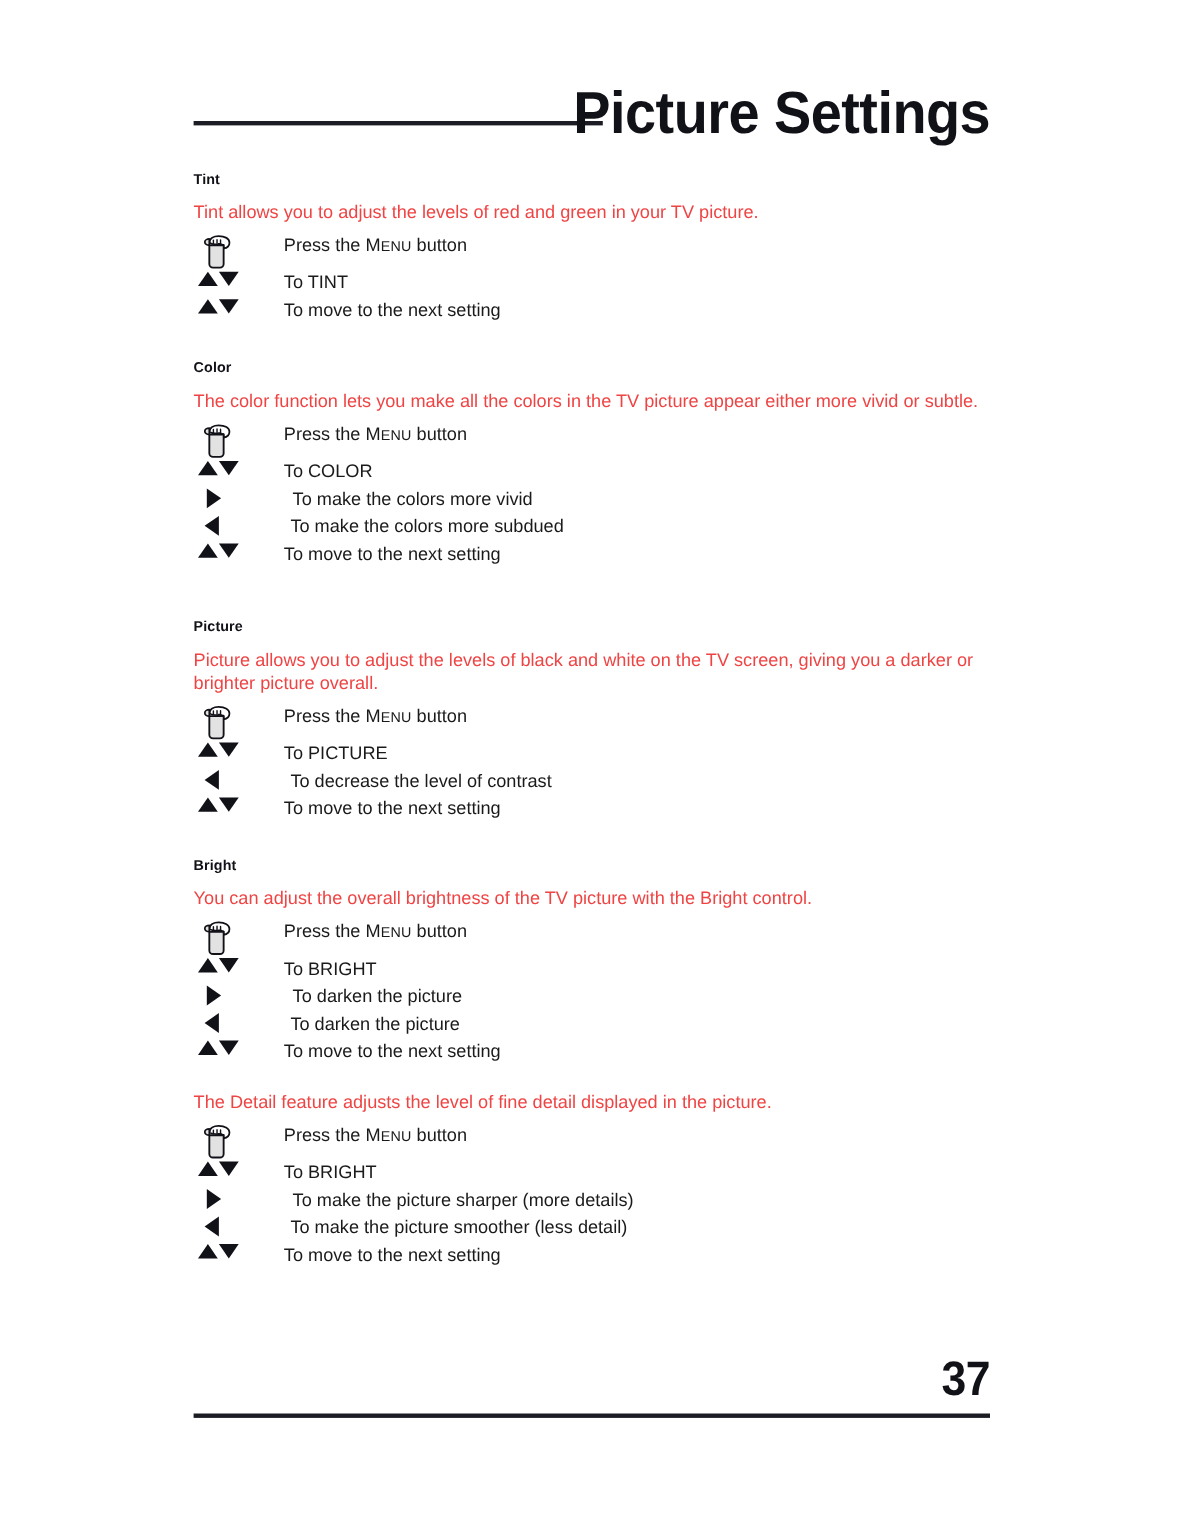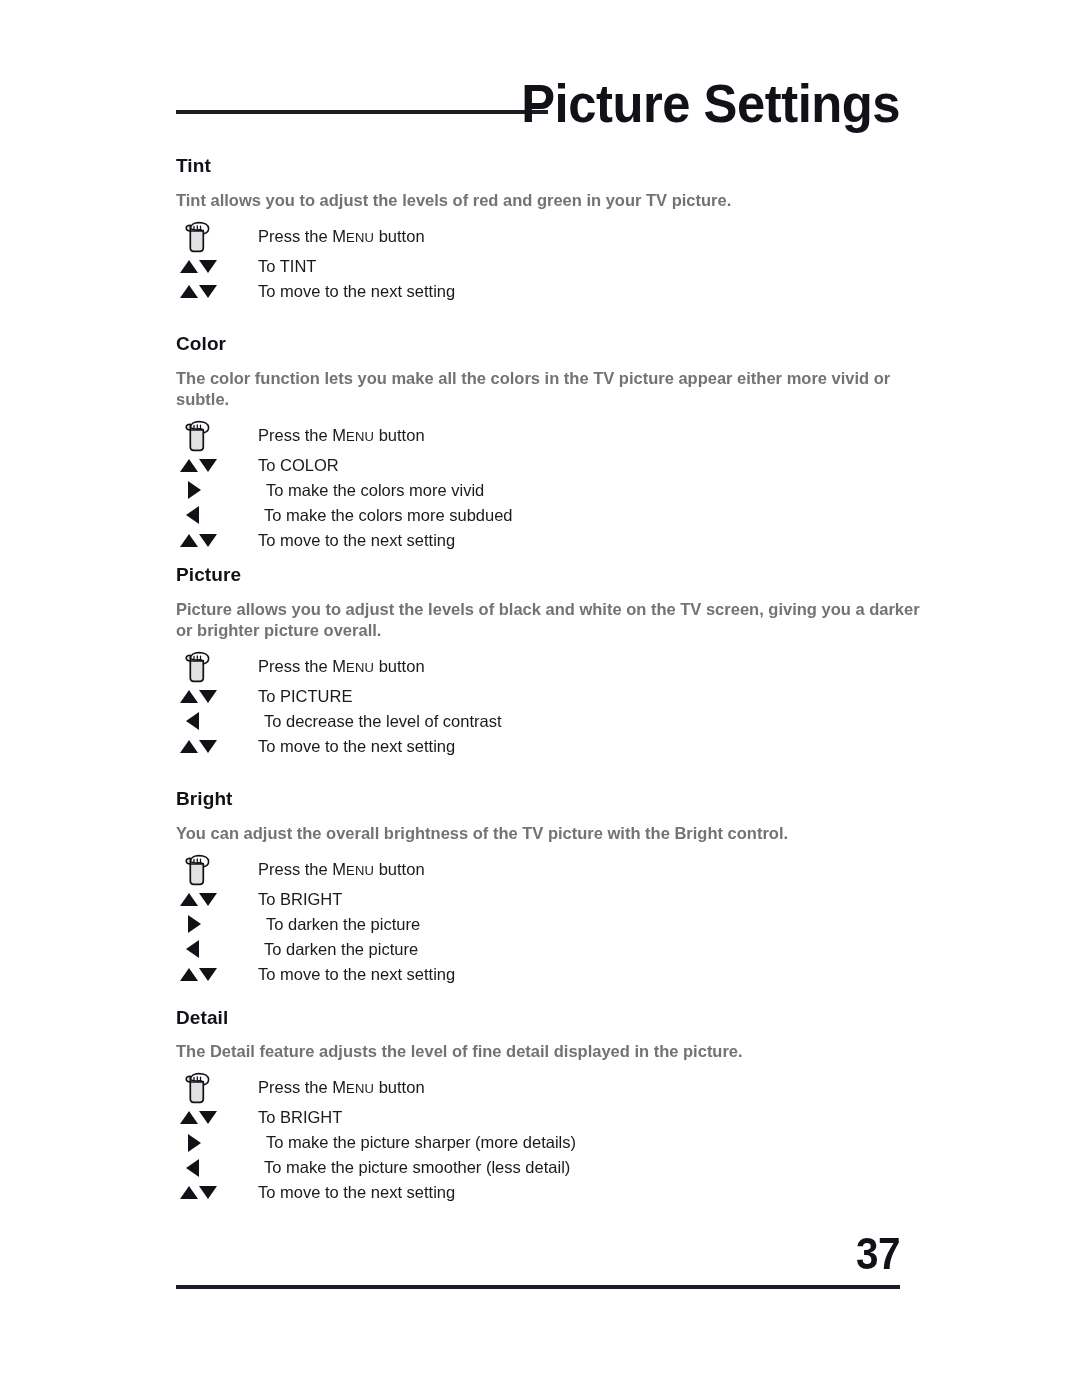--- a/index.html
+++ b/index.html
@@ -60,46 +60,44 @@
     left: 176px;
     top: 156px;
     width: 760px;
   }
 
   .section {
     margin-bottom: 0;
   }
 
   .section-heading {
-    font-size: 19px;
+    font-size: 13px;
     font-weight: bold;
     color: #111118;
     line-height: 1.1;
     margin: 0 0 13px 0;
     letter-spacing: 0.1px;
   }
 
   .section-desc {
     font-size: 16.5px;
     line-height: 21px;
-    color: #737373;
+    color: #ef4444;
     margin: 0 0 9px 0;
     width: 752px;
-    font-weight: bold;
   }
 
   
   .steps {
     margin: 0;
     padding: 0;
     list-style: none;
   }
   .step {
     display: flex;
-    align-items: center;
     min-height: 25px;
   }
   .step-first {
     min-height: 34px;
   }
   .step-cue {
     width: 78px;
     flex: 0 0 78px;
     display: flex;
     align-items: center;
@@ -225,21 +223,21 @@
             <span class="step-cue cue-updown">
               <span class="arrow-pair">
                 <span class="tri tri-up"></span>
                 <span class="tri tri-down"></span>
               </span>
             </span>
             <span class="step-text">To move to the next setting</span>
           </div>
         </div>
       </div>
-      <div class="section" style="margin-bottom: 12px;">
+      <div class="section" style="margin-bottom: 44px;">
         <div class="section-heading">Color</div>
         <div class="section-desc">The color function lets you make all the colors in the TV picture appear either more vivid or subtle.</div>
         <div class="steps">
           <div class="step step-first">
             <span class="step-cue cue-hand">
               <svg class="hand-icon" viewBox="0 0 34 32" xmlns="http://www.w3.org/2000/svg" aria-hidden="true">
                 <path d="M10.5 7.5 C10.5 3.6 14.2 1.6 18.8 1.6 C24.6 1.6 28.6 4.0 28.6 7.6 C28.6 10.6 26.3 12.4 23.2 12.9 L23.2 9.6 L21.6 9.6 L21.6 9.1 L20.1 9.1 L20.1 8.7 L18.6 8.7 L18.6 9.1 C15.0 9.1 12.2 9.0 10.5 7.5 Z" fill="#ffffff" stroke="#111118" stroke-width="1.6" stroke-linejoin="round"></path>
                 <path d="M10.3 10.0 L10.3 27.0 C10.3 28.9 11.8 30.3 13.7 30.3 L19.9 30.3 C21.8 30.3 23.3 28.9 23.3 27.0 L23.3 10.0 Z" fill="#e2e2e2" stroke="#111118" stroke-width="1.7" stroke-linejoin="round"></path>
                 <path d="M10.3 10.0 C8.0 10.0 6.2 8.7 6.2 7.1 C6.2 5.5 8.0 4.2 10.3 4.2 L10.3 10.0 Z" fill="#e2e2e2" stroke="#111118" stroke-width="1.6" stroke-linejoin="round"></path>
                 <path d="M14.0 5.4 L14.0 8.2 M17.3 5.0 L17.3 8.2 M20.5 5.2 L20.5 8.4" stroke="#111118" stroke-width="1.3" stroke-linecap="round" fill="none"></path>
@@ -361,21 +359,20 @@
               <span class="arrow-pair">
                 <span class="tri tri-up"></span>
                 <span class="tri tri-down"></span>
               </span>
             </span>
             <span class="step-text">To move to the next setting</span>
           </div>
         </div>
       </div>
       <div class="section" style="margin-bottom: 0px;">
-        <div class="section-heading">Detail</div>
         <div class="section-desc">The Detail feature adjusts the level of fine detail displayed in the picture.</div>
         <div class="steps">
           <div class="step step-first">
             <span class="step-cue cue-hand">
               <svg class="hand-icon" viewBox="0 0 34 32" xmlns="http://www.w3.org/2000/svg" aria-hidden="true">
                 <path d="M10.5 7.5 C10.5 3.6 14.2 1.6 18.8 1.6 C24.6 1.6 28.6 4.0 28.6 7.6 C28.6 10.6 26.3 12.4 23.2 12.9 L23.2 9.6 L21.6 9.6 L21.6 9.1 L20.1 9.1 L20.1 8.7 L18.6 8.7 L18.6 9.1 C15.0 9.1 12.2 9.0 10.5 7.5 Z" fill="#ffffff" stroke="#111118" stroke-width="1.6" stroke-linejoin="round"></path>
                 <path d="M10.3 10.0 L10.3 27.0 C10.3 28.9 11.8 30.3 13.7 30.3 L19.9 30.3 C21.8 30.3 23.3 28.9 23.3 27.0 L23.3 10.0 Z" fill="#e2e2e2" stroke="#111118" stroke-width="1.7" stroke-linejoin="round"></path>
                 <path d="M10.3 10.0 C8.0 10.0 6.2 8.7 6.2 7.1 C6.2 5.5 8.0 4.2 10.3 4.2 L10.3 10.0 Z" fill="#e2e2e2" stroke="#111118" stroke-width="1.6" stroke-linejoin="round"></path>
                 <path d="M14.0 5.4 L14.0 8.2 M17.3 5.0 L17.3 8.2 M20.5 5.2 L20.5 8.4" stroke="#111118" stroke-width="1.3" stroke-linecap="round" fill="none"></path>
               </svg>

